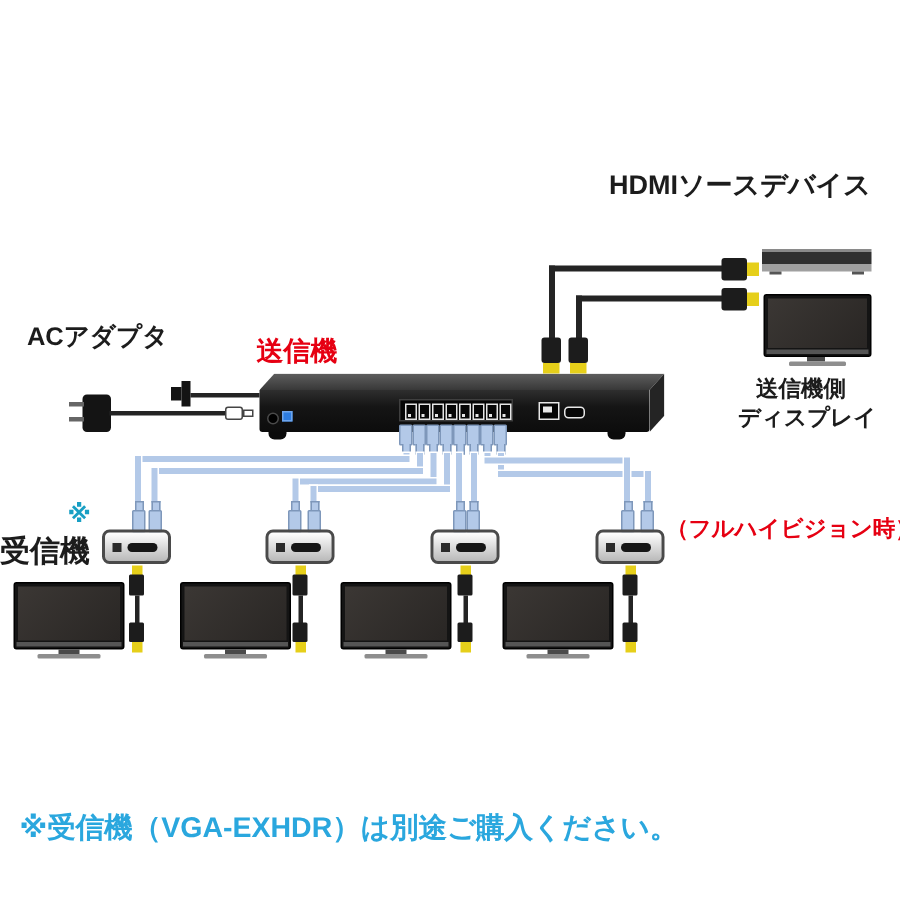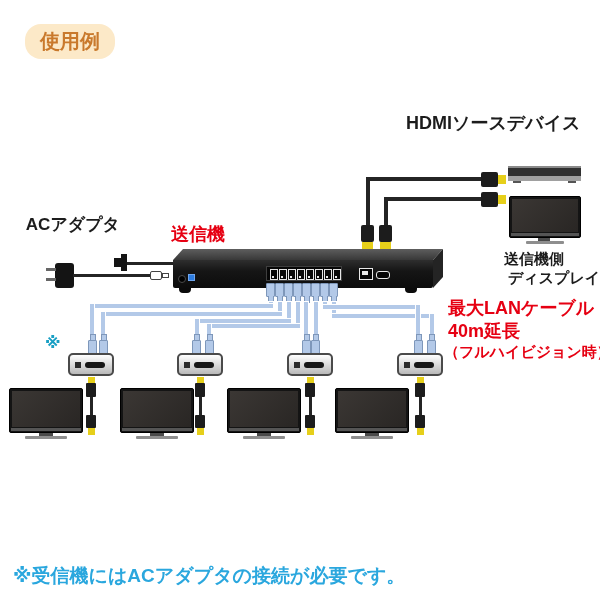--- a/index.html
+++ b/index.html
@@ -93,21 +93,20 @@
   .dcplug{position:absolute;left:150px;top:271px;width:12px;height:9px;background:#fff;border:1.5px solid #444;border-radius:2px;box-sizing:border-box;}
   .dcplug-tip{position:absolute;left:162px;top:273px;width:7px;height:5px;background:#fff;border:1.5px solid #444;box-sizing:border-box;}
   .jack-flange{position:absolute;left:121px;top:254px;width:6px;height:17px;background:#141414;}
   .jack-tip{position:absolute;left:114px;top:258px;width:7px;height:9px;background:#141414;}
 </style>
 </head>
 <body>
 
 <div class="stage">
 
-  <div class="badge">使用例</div>
 
   <div class="txt sb" style="left:406px;top:111px;font-size:18px;">HDMIソースデバイス</div>
 
   <div class="hwire" style="left:366px;top:177px;width:116px;height:4px;"></div>
   <div class="hwire" style="left:366px;top:177px;width:4px;height:50px;"></div>
   <div class="hplug-v" style="left:361px;top:225px;">
       <div class="body"></div>
       <div class="tip"></div>
     </div>
   <div class="hplug-r" style="left:481px;top:172px;">
@@ -135,23 +134,23 @@
   </div>
 
   <div class="tv small" style="left:509px;top:196px;">
     <div class="bezel"></div>
       <div class="screen"></div>
       <div class="strip"></div>
       <div class="neck"></div>
       <div class="base"></div>
   </div>
   <div class="txt sb" style="left:504px;top:250px;font-size:15px;">送信機側</div>
-  <div class="txt sb" style="left:508px;top:269px;font-size:15px;">ディスプレイ</div>
-
-  <div class="txt b" style="left:10px;top:213px;width:110px;font-size:17px;">ACアダプタ</div>
+  <div class="txt sb" style="left:492px;top:269px;font-size:15px;">ディスプレイ</div>
+
+  <div class="txt b" style="left:10px;top:213px;width:110px;text-align:center;font-size:17px;">ACアダプタ</div>
   <div class="acbody"></div>
   <div class="prong" style="left:46px;top:268px;"></div>
   <div class="prong" style="left:46px;top:278px;"></div>
   <div class="hwire" style="left:73px;top:274px;width:78px;height:3px;"></div>
   <div class="dcplug"></div>
   <div class="dcplug-tip"></div>
   <div class="hwire" style="left:127px;top:262px;width:46px;height:3px;"></div>
   <div class="jack-flange"></div>
   <div class="jack-tip"></div>
 
@@ -202,20 +201,21 @@
   <div class="lanh" style="left:332px;top:314px;width:102px;"></div>
 
   <div class="lanv" style="left:90px;top:304px;height:30px;"></div>
   <div class="lanv" style="left:101px;top:312px;height:22px;"></div>
   <div class="lanv" style="left:195px;top:319px;height:15px;"></div>
   <div class="lanv" style="left:207px;top:324px;height:10px;"></div>
   <div class="lanv" style="left:416px;top:305px;height:29px;"></div>
   <div class="lanv" style="left:430px;top:314px;height:20px;"></div>
 
   <div class="txt b teal" style="left:45px;top:333px;font-size:16px;">※</div>
+  <div class="txt b" style="left:0px;top:354px;font-size:20px;">受信機</div>
 
   <div class="plug-down" style="left:88px;top:334px;"></div>
   <div class="plug-down" style="left:99px;top:334px;"></div>
   <div class="plug-down" style="left:192px;top:334px;"></div>
   <div class="plug-down" style="left:205px;top:334px;"></div>
   <div class="plug-down" style="left:302px;top:334px;"></div>
   <div class="plug-down" style="left:311px;top:334px;"></div>
   <div class="plug-down" style="left:414px;top:334px;"></div>
   <div class="plug-down" style="left:427px;top:334px;"></div>
 
@@ -229,22 +229,20 @@
     </div>
   <div class="receiver" style="left:287px;top:353px;">
       <div class="rport"></div>
       <div class="rslot"></div>
     </div>
   <div class="receiver" style="left:397px;top:353px;">
       <div class="rport"></div>
       <div class="rslot"></div>
     </div>
 
-  <div class="txt b red" style="left:448px;top:296px;font-size:18px;">最大LANケーブル</div>
-  <div class="txt b red" style="left:448px;top:319px;font-size:18px;">40m延長</div>
   <div class="txt b red" style="left:444px;top:343px;font-size:15px;">（フルハイビジョン時）</div>
 
   <div class="hdrop" style="left:86px;top:377px;">
       <div class="y1"></div>
       <div class="b1"></div>
       <div class="w"></div>
       <div class="b2"></div>
       <div class="y2"></div>
     </div>
   <div class="hdrop" style="left:195px;top:377px;">
@@ -291,15 +289,15 @@
       <div class="base"></div>
     </div>
   <div class="tv" style="left:335px;top:388px;">
       <div class="bezel"></div>
       <div class="screen"></div>
       <div class="strip"></div>
       <div class="neck"></div>
       <div class="base"></div>
     </div>
 
-  <div class="txt b note" style="left:13px;top:563px;font-size:19px;">※受信機にはACアダプタの接続が必要です。</div>
+  <div class="txt b note" style="left:13px;top:539px;font-size:19px;">※受信機（VGA-EXHDR）は別途ご購入ください。</div>
 
 </div>
 
 </body></html>

